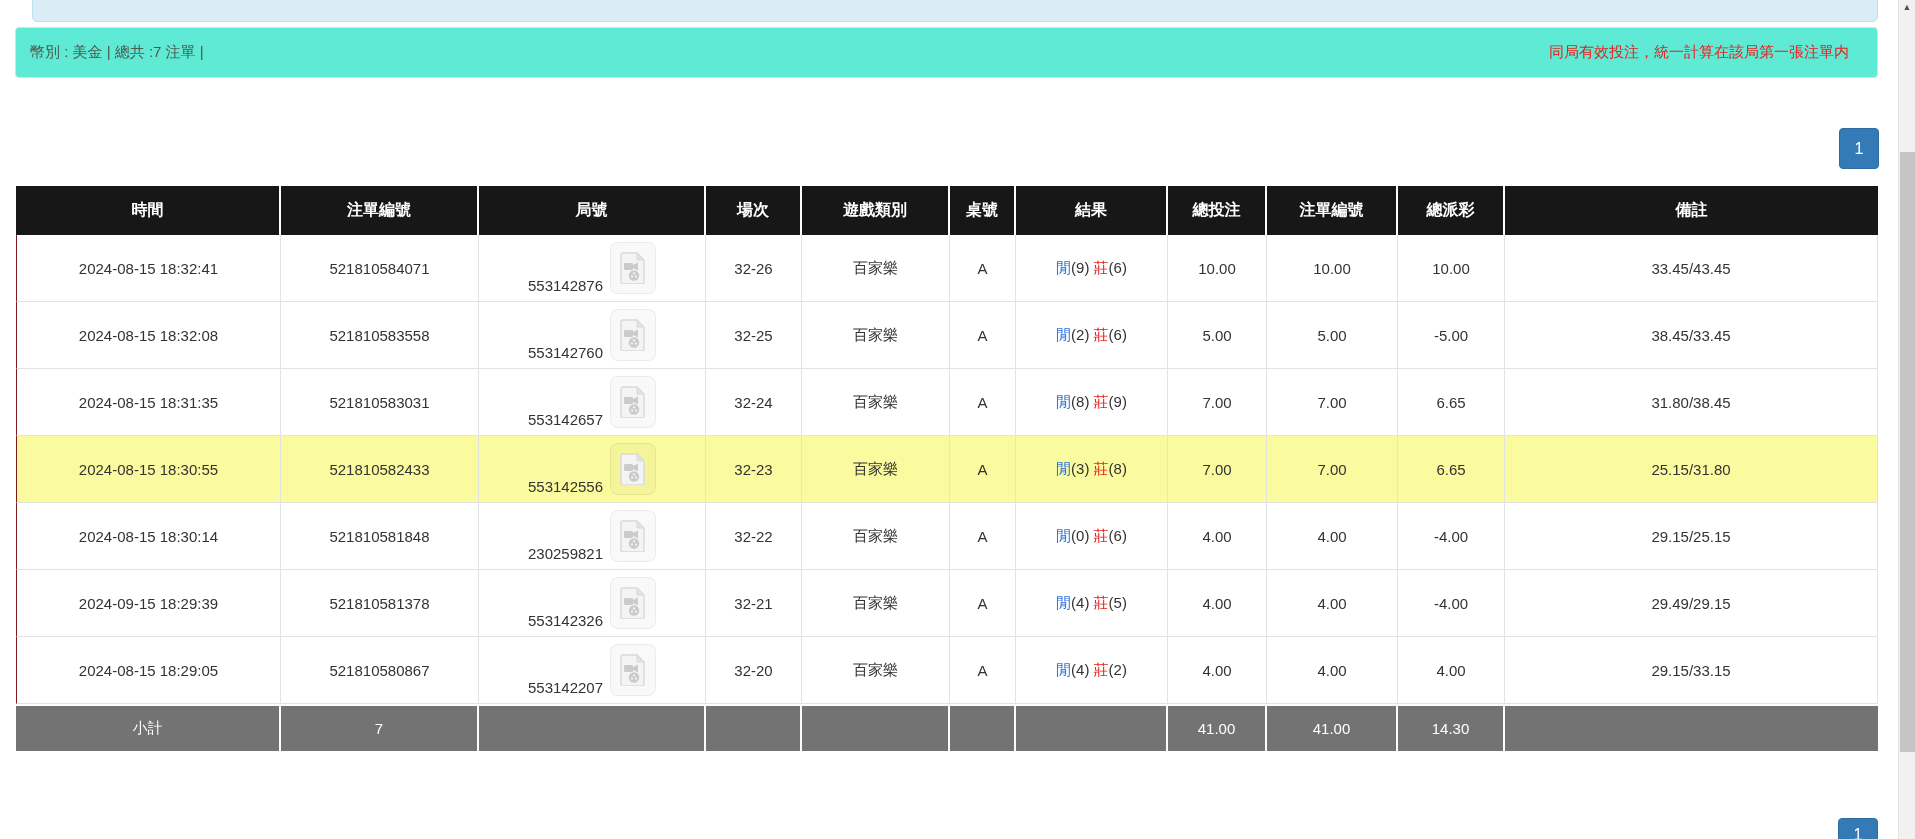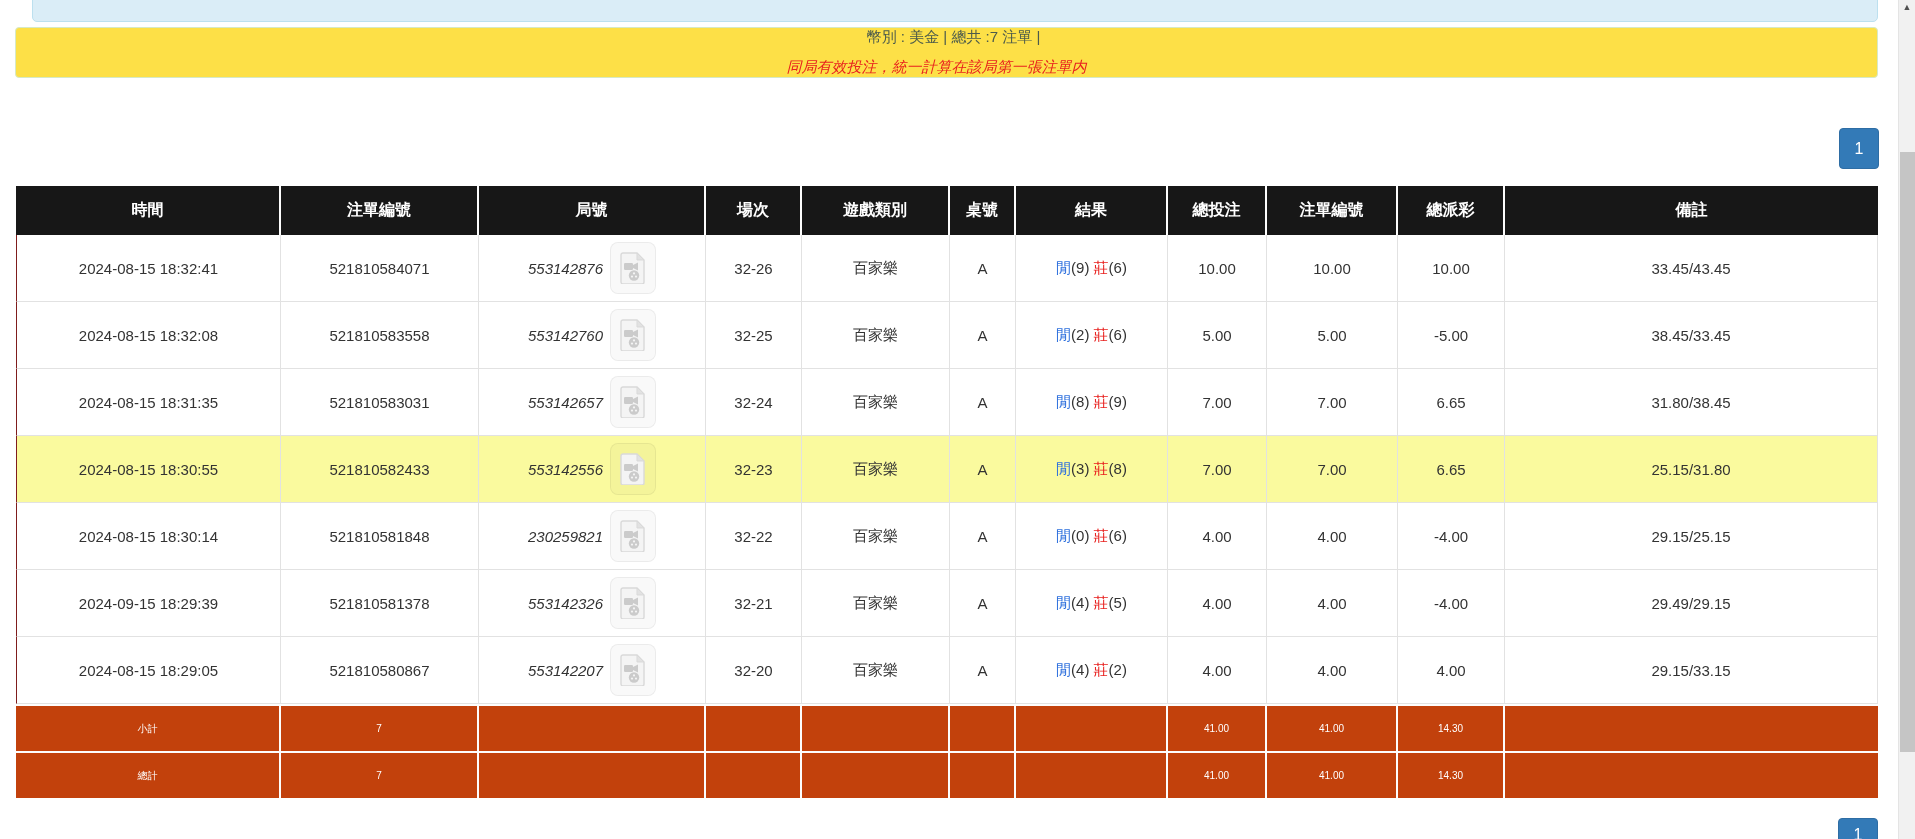--- a/index.html
+++ b/index.html
@@ -11,28 +11,27 @@
 
   
   .top-strip{
     position:absolute;left:32px;top:-32px;width:1844px;height:52px;
     background:#daedf7;border:1px solid #bce0ef;border-radius:5px;
   }
 
   
   .info-bar{
     position:absolute;left:15px;top:27px;width:1863px;height:51px;
-    background:#fde047;border:1px solid #d6e9c6;border-radius:4px;
+    background:#5eead4;border:1px solid #d6e9c6;border-radius:4px;
     box-sizing:border-box;
     display:flex;align-items:center;justify-content:space-between;
     font-size:15px;
-    flex-direction:column;
   }
   .info-bar .left{color:#4c5b4c;padding-left:14px;}
-  .info-bar .right{color:#e8201e;padding-right:20px;font-style:italic;}
+  .info-bar .right{color:#e8201e;padding-right:28px;}
 
   
   .pager{
     position:absolute;
     background:#337ab7;color:#fff;border:1px solid #2e6da4;border-radius:4px;
     font-size:16px;display:flex;align-items:center;justify-content:center;
     box-sizing:border-box;cursor:pointer;
   }
   .pager-top{left:1839px;top:128px;width:40px;height:41px;}
   .pager-bottom{left:1838px;top:818px;width:40px;height:34px;}
@@ -50,31 +49,31 @@
   }
   table.bets thead th:last-child{border-right:none;margin-top:42px;}
   table.bets tbody td{
     background:#ffffff;height:66px;padding:0;text-align:center;
     font-size:15px;color:#333333;
     border-right:1px solid #e2e2e2;border-bottom:1px solid #e2e2e2;
   }
   table.bets tbody td:first-child{border-left:1px solid #7f1d1d;}
   table.bets tbody tr.highlight td{background:#fafa9e;}
   table.bets tfoot td{
-    background:#c2410c;color:#ffffff;font-size:10px;height:43px;
+    background:#737373;color:#ffffff;font-size:15px;height:43px;
     text-align:center;border-right:2px solid #fdfdfd;border-top:2px solid #fdfdfd;
   }
   table.bets tfoot td:last-child{border-right:none;}
 
   .txt-blue{color:#2e70dd;}
   .txt-red{color:#e8201e;}
   .neg{color:#e8201e;}
 
   
-  .round-wrap{display:flex;align-items:center;justify-content:center;gap:7px;font-style:italic;}
+  .round-wrap{display:flex;align-items:flex-end;justify-content:center;gap:7px;}
   .video-btn{
     width:44px;height:50px;border:1px solid rgba(0,0,0,0.06);
     background:rgba(0,0,0,0.025);border-radius:8px;
     display:flex;align-items:center;justify-content:center;cursor:pointer;
   }
 
   
   .scrollbar{
     position:absolute;right:0;top:0;width:17px;height:839px;
     background:#f1f1f1;border-left:1px solid #e4e4e4;box-sizing:border-box;
@@ -363,33 +362,20 @@
     <td></td>
     <td></td>
     <td></td>
     <td></td>
     <td></td>
     <td>41.00</td>
     <td>41.00</td>
     <td>14.30</td>
     <td></td>
   </tr>
-      <tr>
-    <td>總計</td>
-    <td>7</td>
-    <td></td>
-    <td></td>
-    <td></td>
-    <td></td>
-    <td></td>
-    <td>41.00</td>
-    <td>41.00</td>
-    <td>14.30</td>
-    <td></td>
-  </tr>
     </tfoot>
 </table>
 
 <div class="pager pager-bottom">1</div>
 
 <div class="scrollbar">
   <div class="arrow-up">▲</div>
   <div class="thumb"></div>
 </div>
 

